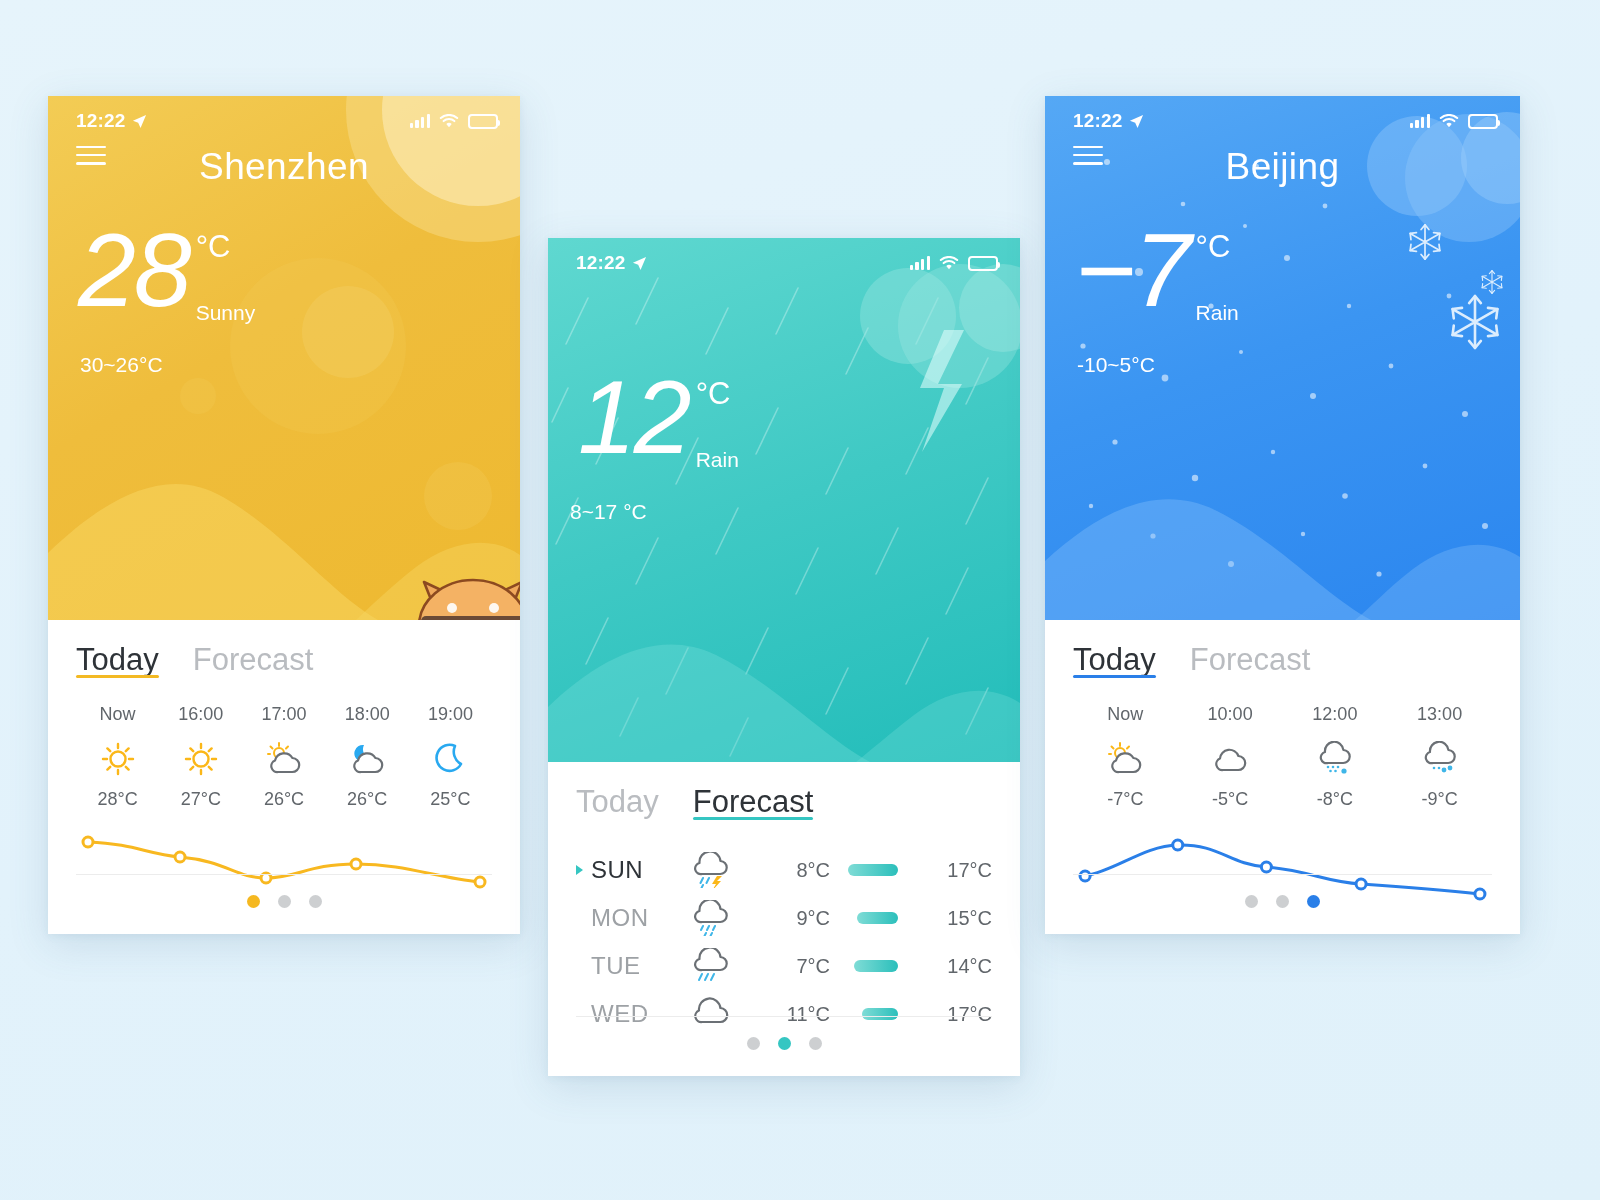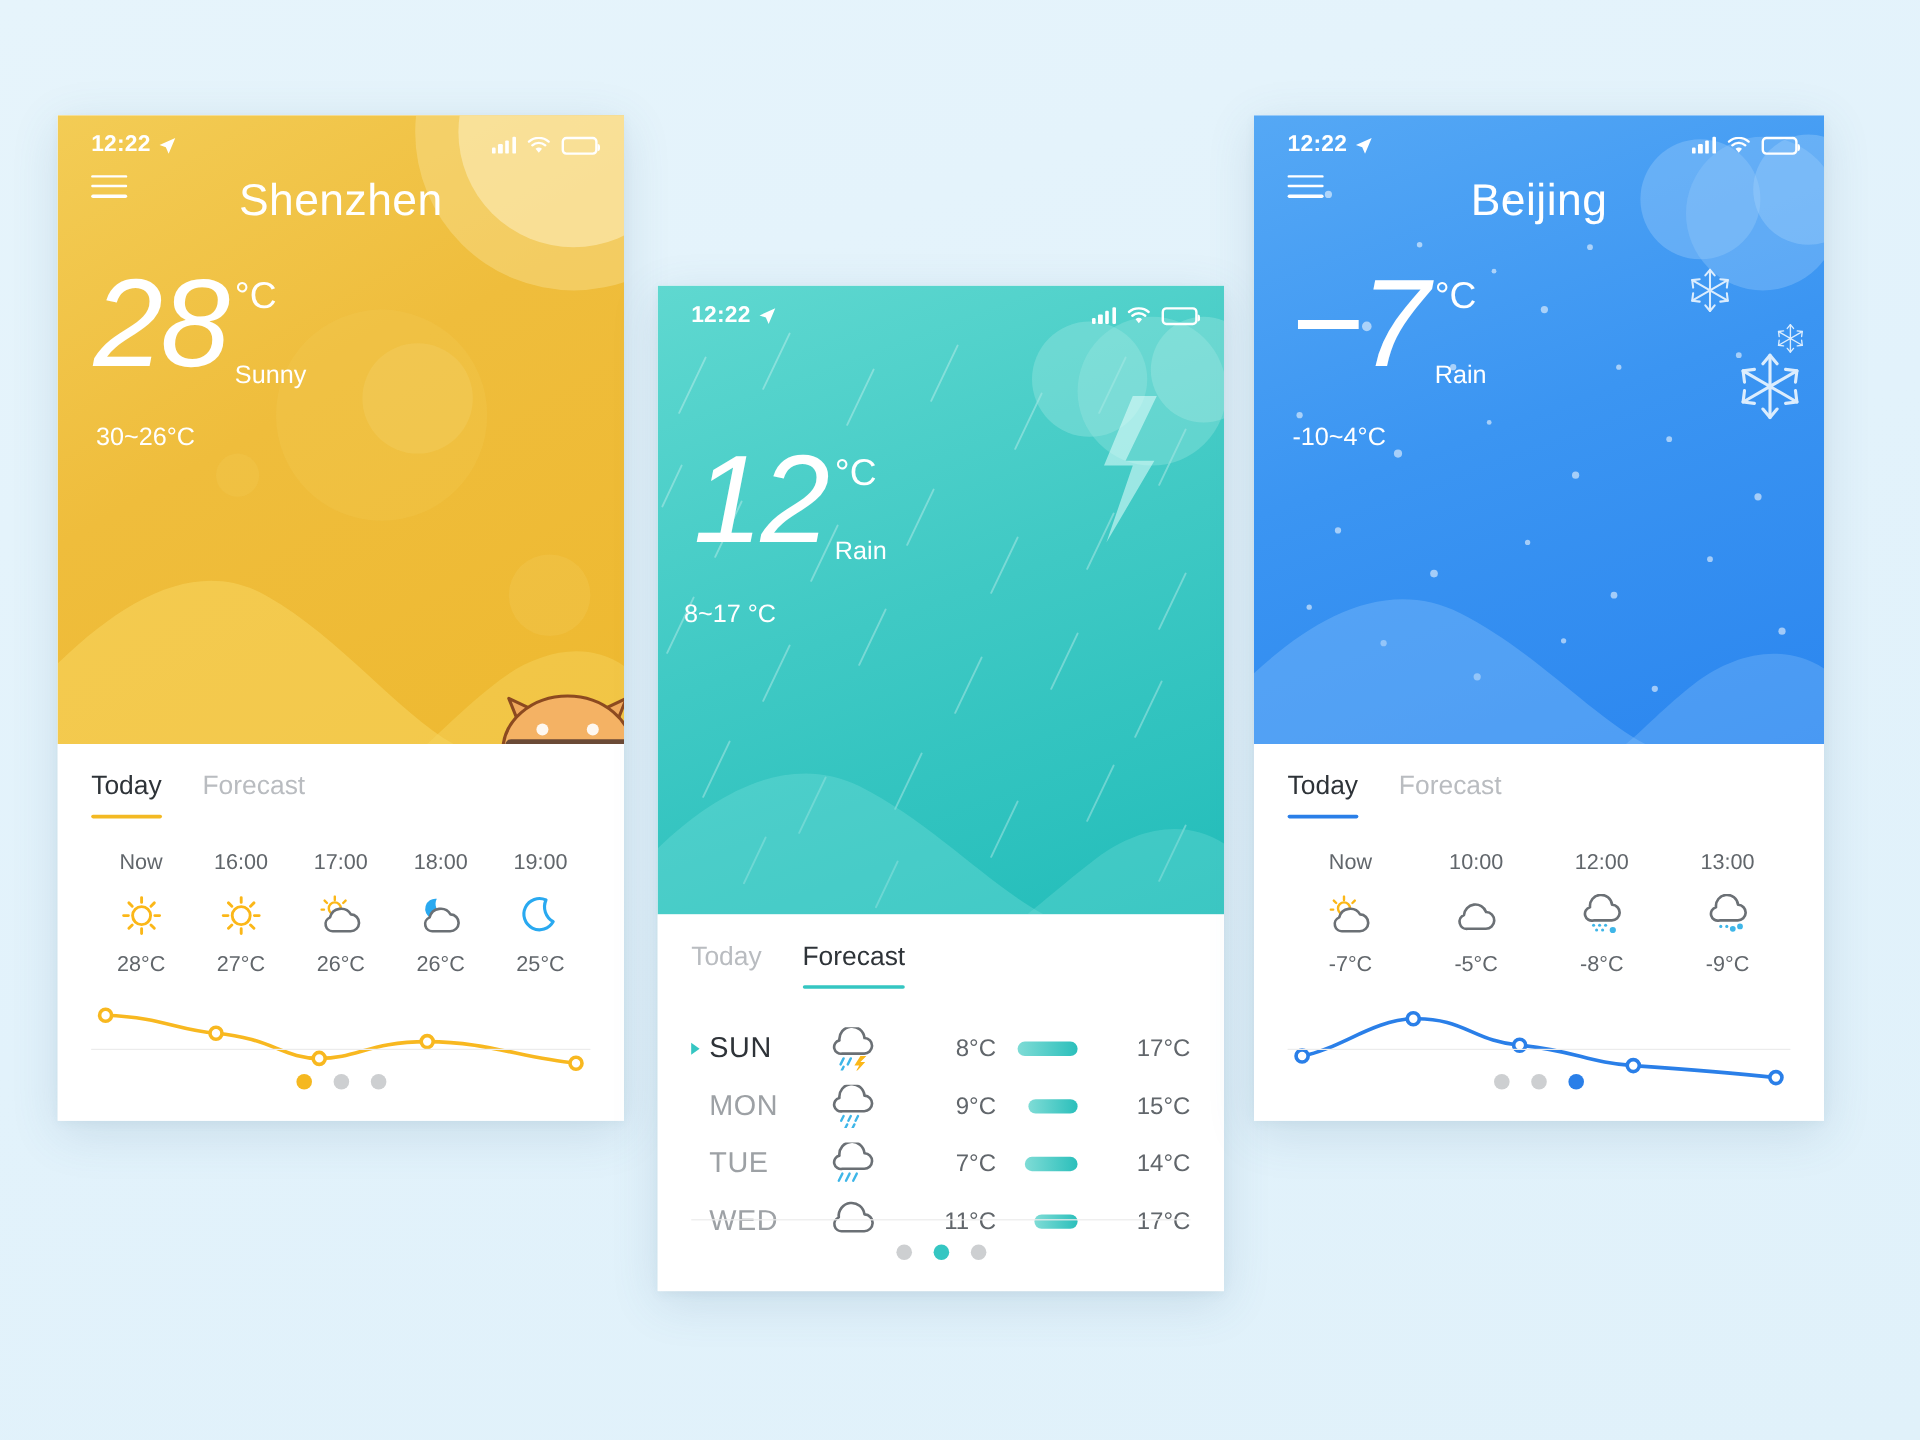--- a/index.html
+++ b/index.html
@@ -57,21 +57,21 @@
   .range { font-size:21px; font-weight:400; padding:22px 0 0 32px; color:#fff; position:relative; z-index:6; }
   #phone-shanghai .tempwrap { padding-top:96px; }
   #phone-shanghai .range { padding-left:22px; }
 
   
   .mtn { position:absolute; bottom:0; left:0; width:100%; height:185px; }
 
   
   .panel { position:relative; background:#fff; height:314px; padding:22px 28px 0; }
   .tabs { display:flex; gap:34px; align-items:flex-end; }
-  .tab { font-size:22px; color:#b9bcc0; cursor:pointer; padding-bottom:14px; position:relative; }
+  .tab { font-size:31px; color:#b9bcc0; cursor:pointer; position:relative; }
   .tab.active { color:#2e3338; font-weight:400; }
   .tab.active::after { content:""; position:absolute; left:0; right:0; bottom:0; height:3px; border-radius:2px; }
   #phone-shenzhen .tab.active::after { background:#f3b923; }
   #phone-shanghai .tab.active::after { background:#35c6c2; }
   #phone-beijing  .tab.active::after { background:#2a7fe8; }
 
   
   .hours { display:flex; margin-top:26px; }
   .hour { flex:1; text-align:center; }
   .h-time { font-size:18px; color:#61666b; }
@@ -543,21 +543,21 @@
 
       <div class="tempwrap">
         <div class="temprow">
           <div class="bigtemp">−7</div>
           <div class="unitcol">
             <div class="unit">°C</div>
             <div class="cond">Rain</div>
           </div>
         </div>
       </div>
-      <div class="range">-10~4°C</div>
+      <div class="range">-10~5°C</div>
 
       <svg class="mtn" viewBox="0 0 475 185" preserveAspectRatio="none">
         <path d="M0 185 L0 126 C52 78 112 46 172 76 C232 106 282 162 326 185 Z" fill="#7fbdfa" opacity=".42"></path>
         <path d="M475 185 L475 122 C440 100 400 110 368 134 C342 154 324 174 310 185 Z" fill="#7fbdfa" opacity=".36"></path>
       </svg>
 
     </div>
 
     <div class="panel">
       <div class="tabs">

